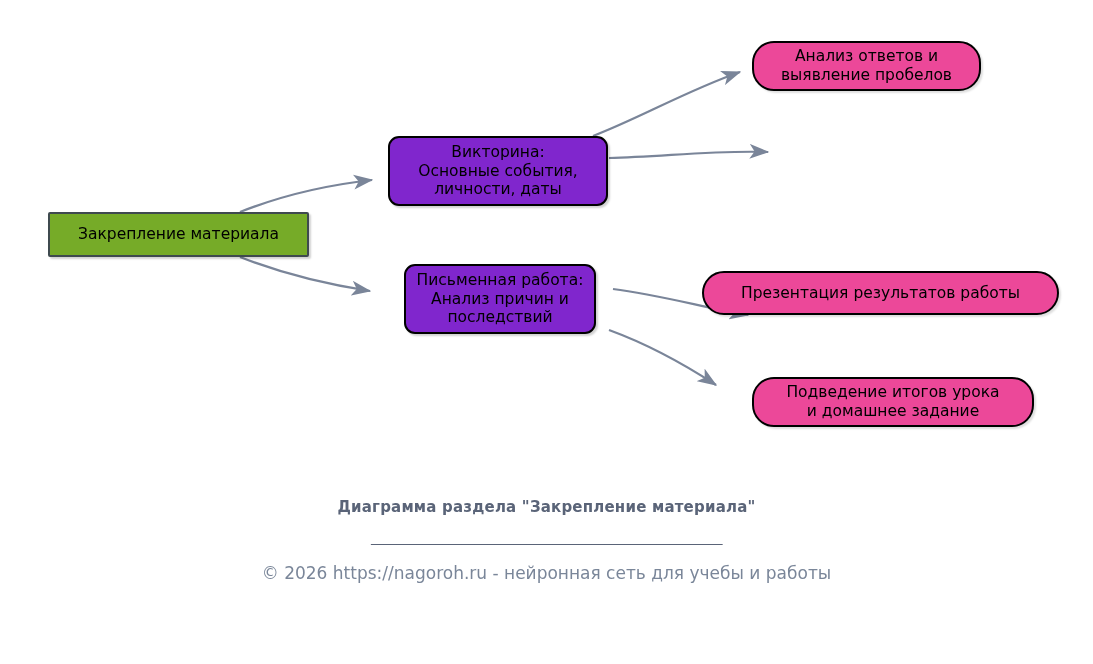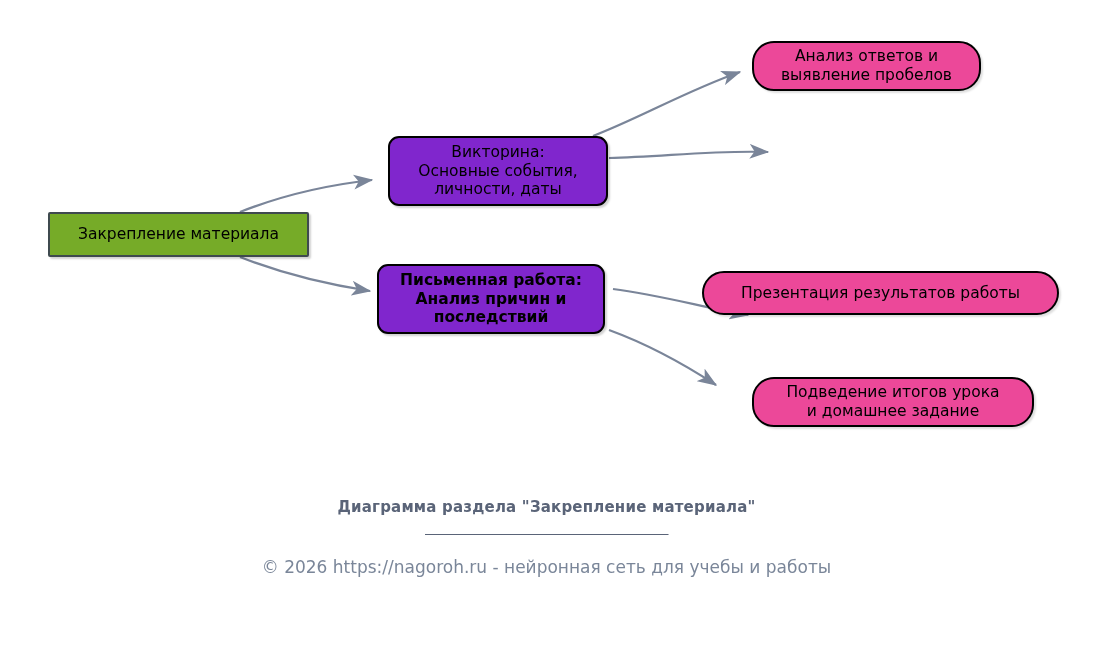--- a/index.html
+++ b/index.html
@@ -71,23 +71,23 @@
     width: 1093px;
     text-align: center;
   }
   #footer-title {
     font-size: 15px;
     font-weight: bold;
     color: #5a6478;
     letter-spacing: 0.2px;
   }
   #footer-divider {
-    margin-top: 7px;
-    font-size: 10px;
-    font-weight: bold;
+    margin-top: 13px;
+    font-size: 14px;
+    font-weight: normal;
     color: #5a6478;
     letter-spacing: -0.5px;
     overflow: hidden;
     white-space: nowrap;
     height: 22px;
   }
   #footer-copy {
     margin-top: 12px;
     font-size: 17px;
     color: #7a8699;
@@ -118,21 +118,21 @@
 
     <path d="M 609,330 C 650,345 690,368 716,385" fill="none" stroke="#7a8599" stroke-width="2.2" marker-end="url(#arrowhead)"></path>
   </svg>
 
   <div class="node node-root" style="left:48px; top:212px; width:261px; height:45px;">Закрепление материала</div>
 
   <div class="node node-branch" style="left:388px; top:136px; width:220px; height:70px;">Викторина:
 Основные события,
 личности, даты</div>
 
-  <div class="node node-branch" style="left:377px; top:264px; width:228px; height:70px;font-weight:bold;">Письменная работа:
+  <div class="node node-branch" style="left:404px; top:264px; width:192px; height:70px;">Письменная работа:
 Анализ причин и
 последствий</div>
 
   <div class="node node-leaf" style="left:752px; top:41px; width:229px; height:50px;">Анализ ответов и
 выявление пробелов</div>
 
 
   <div class="node node-leaf" style="left:702px; top:271px; width:357px; height:44px;">Презентация результатов работы</div>
 
   <div class="node node-leaf" style="left:752px; top:377px; width:282px; height:50px;">Подведение итогов урока

